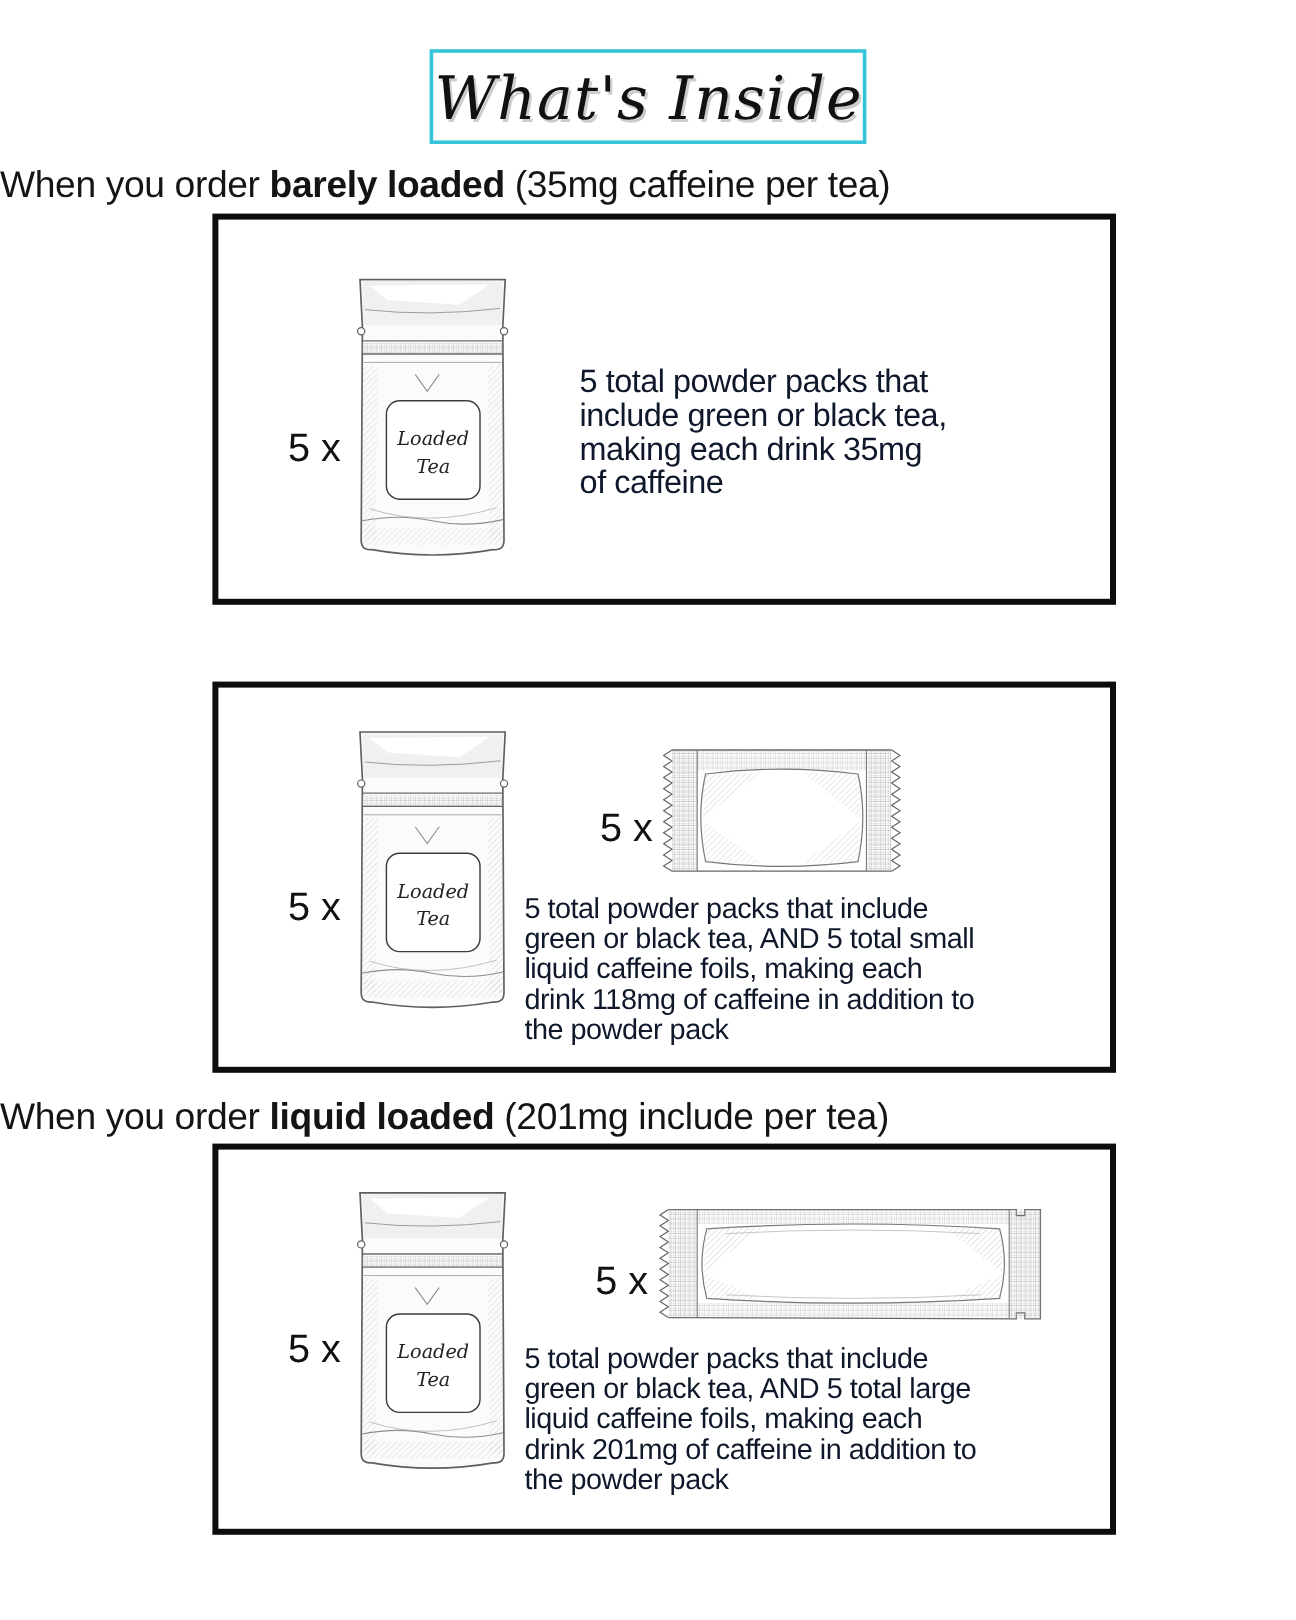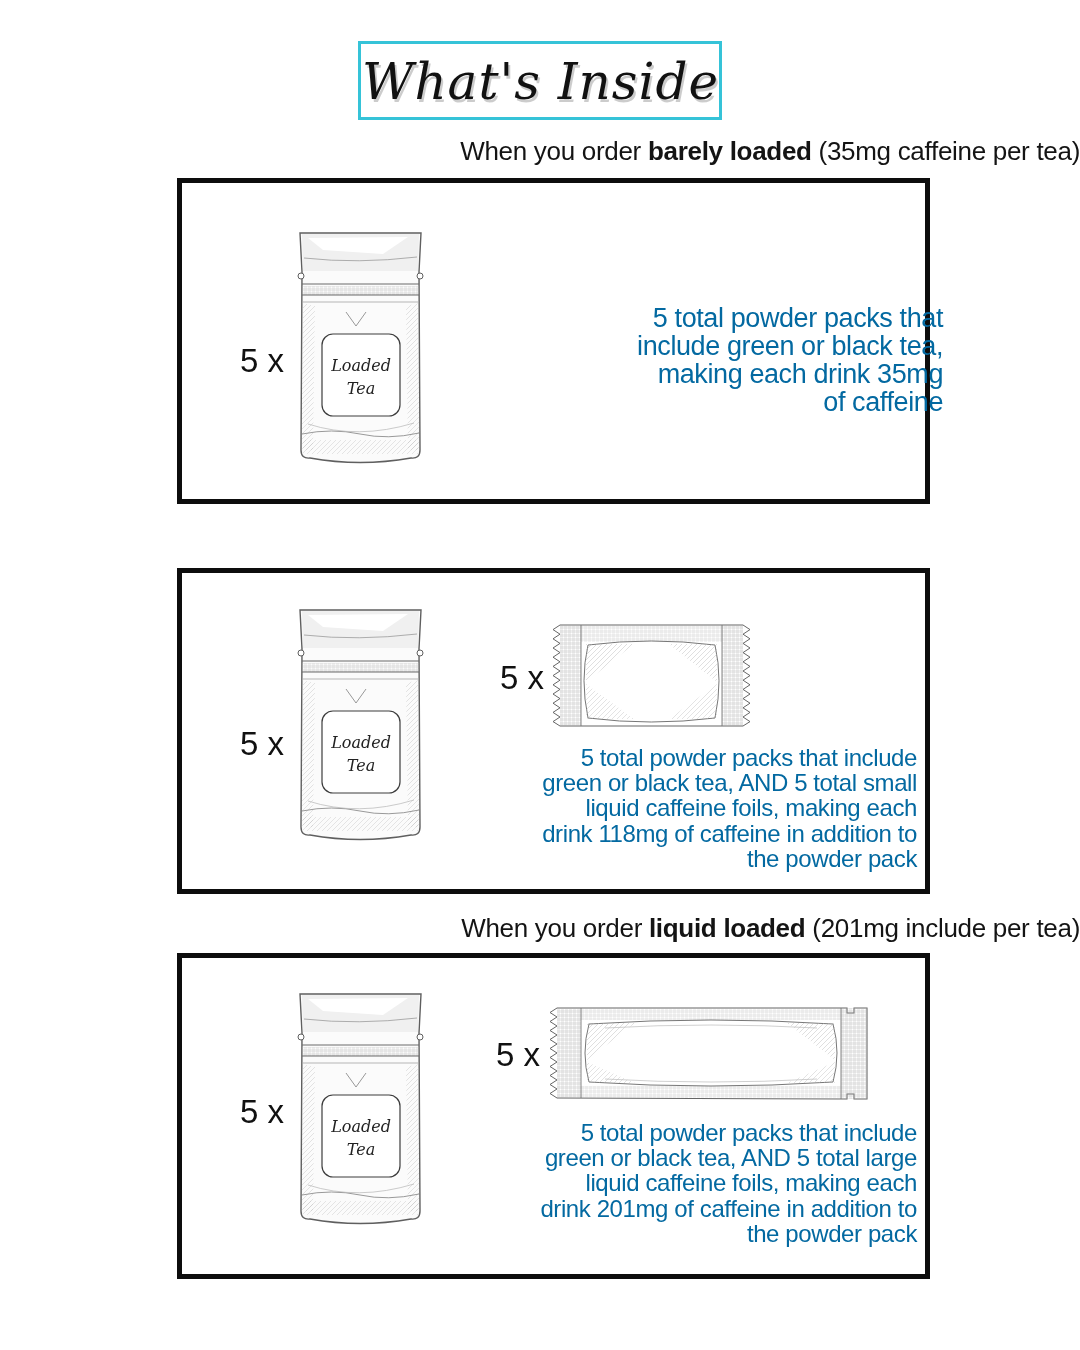--- a/index.html
+++ b/index.html
@@ -14,39 +14,39 @@
     display:flex; align-items:center; justify-content:flex-end;
   }
   .title-text {
     font-family:"DejaVu Serif", serif; font-style:italic; font-weight:500;
     font-size:50px; color:#111; white-space:nowrap; letter-spacing:1px;
     text-shadow:2px 3px 0 rgba(0,0,0,0.20); padding-top:2px;
   }
 
   
   .hdr {
-    position:absolute; left:0; width:1080px; text-align:right;
-    font-size:26px; letter-spacing:-0.3px; color:#141414; line-height:1.1;
+    position:absolute; left:0; width:1080px; text-align:left;
+    font-size:31px; letter-spacing:-0.3px; color:#141414; line-height:1.1;
   }
   .hdr .b { font-weight:700; }
 
   
   .box {
     position:absolute; left:177px; width:753px; height:326px;
     border:5px solid #0d0d0d; background:#fff;
   }
 
   .count {
     position:absolute; font-size:33px; color:#111; letter-spacing:0;
-    line-height:1; white-space:nowrap;
+    line-height:1; white-space:nowrap;margin-top:12px;
   }
 
   .desc {
-    position:absolute; text-align:right; white-space:pre-line;
-    color:#0369a1; letter-spacing:-0.4px;
+    position:absolute; text-align:left; white-space:pre-line;
+    color:#0f172a; letter-spacing:-0.4px;
   }
   .desc.d1 { left:483px; top:304px; width:460px; font-size:27px; line-height:1.04; }
   .desc.d2 { left:437px; top:745px; width:480px; font-size:24px; line-height:1.05; }
   .desc.d3 { left:437px; top:1120px; width:480px; font-size:24px; line-height:1.05; }
 
   .art { position:absolute; }
   svg text.lbl {
     font-family:"DejaVu Serif", serif; font-style:italic; font-size:16px; fill:#222;
   }
 </style>

